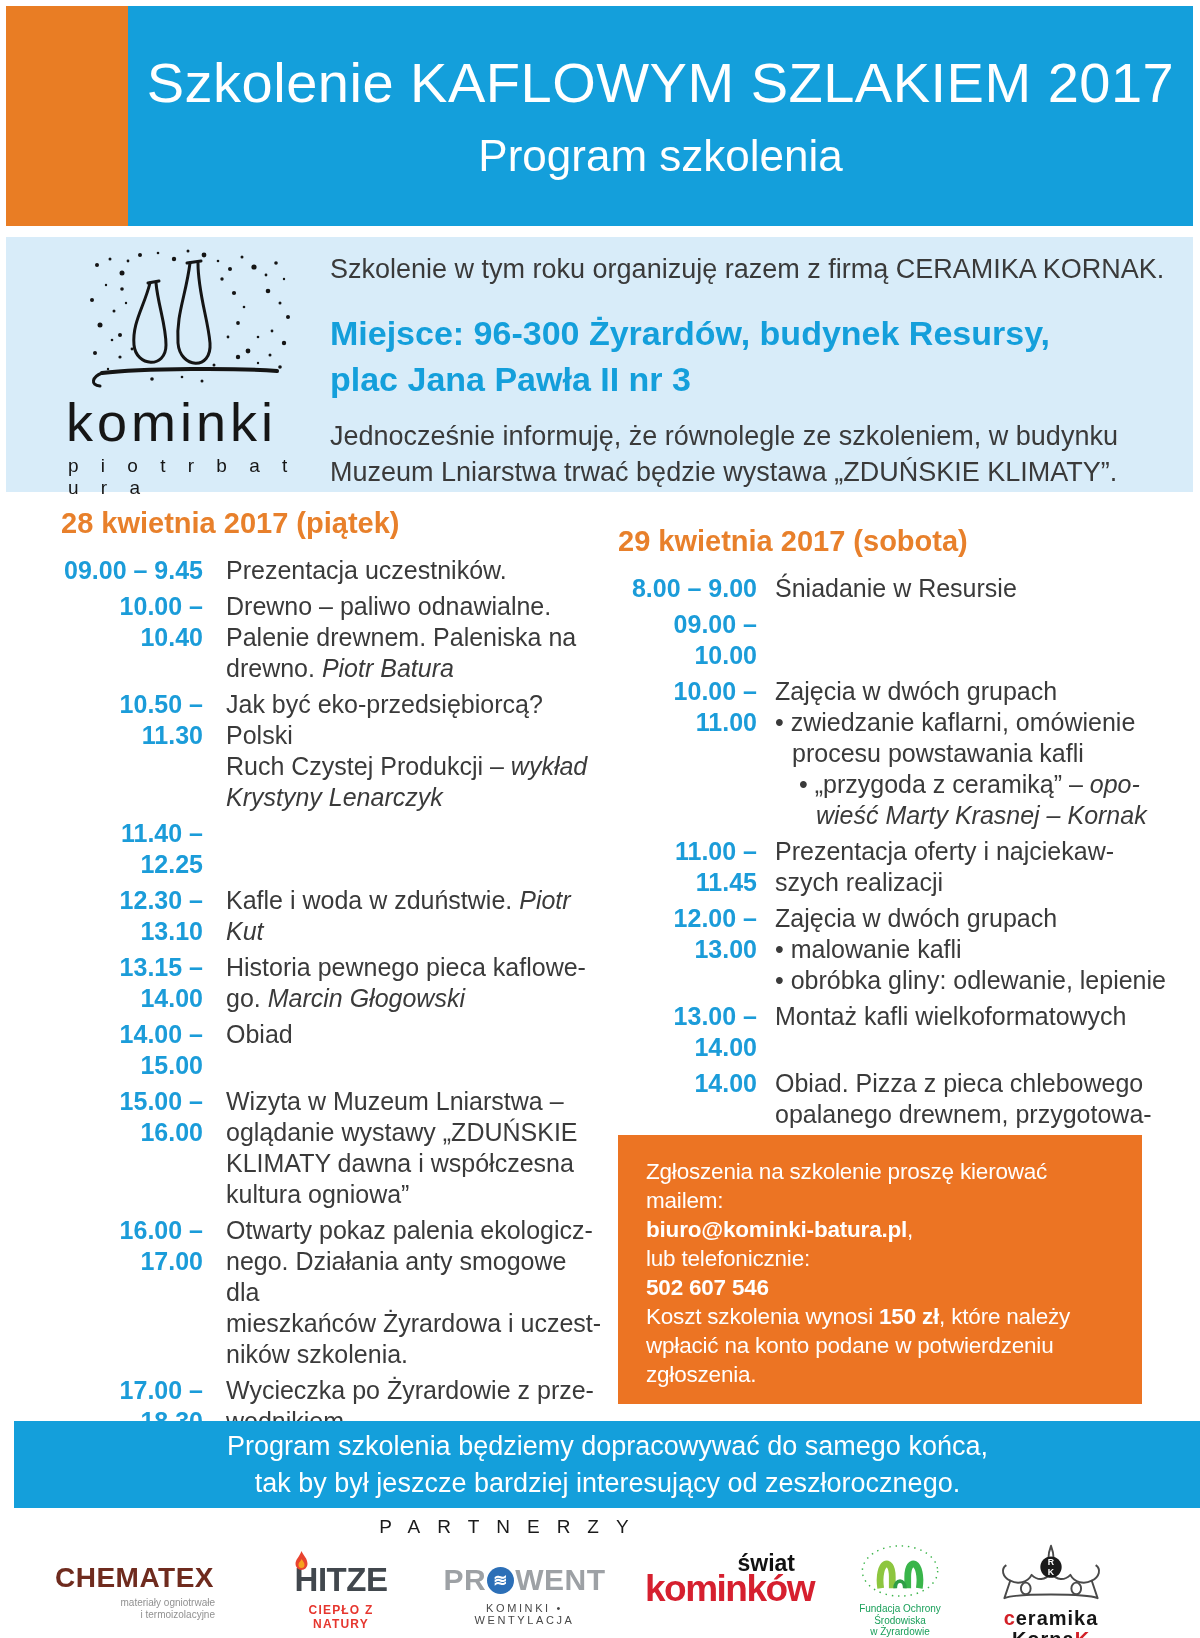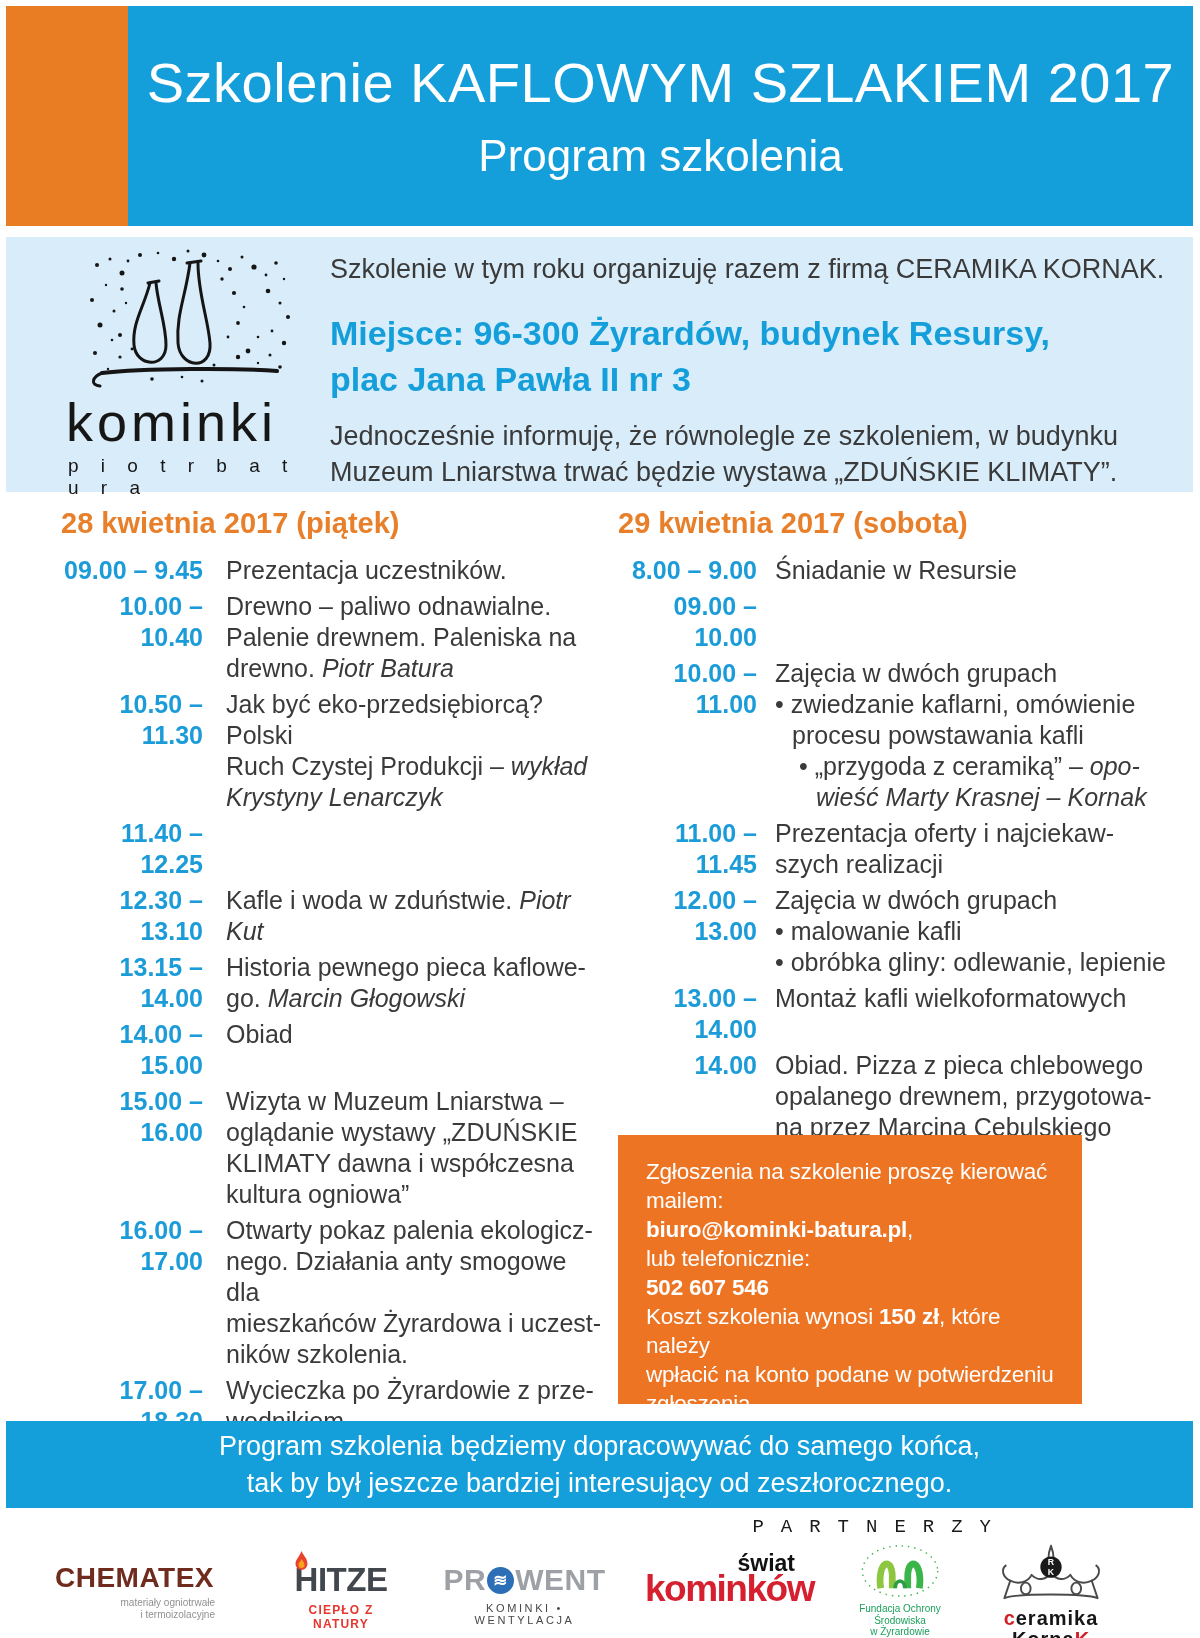--- a/index.html
+++ b/index.html
@@ -18,44 +18,44 @@
   .logo-name{font-size:54px;line-height:54px;letter-spacing:4px;margin:2px 0 0 8px;font-weight:400;}
   .logo-tagline{font-size:19px;letter-spacing:8.5px;margin:6px 0 0 10px;}
   .intro-text{position:absolute;left:324px;top:15px;width:850px;}
   .intro-line1{font-size:27px;line-height:34px;}
   .venue{font-size:34px;line-height:46px;font-weight:bold;color:var(--c-blue,#149fdb);
          margin-top:24px;white-space:pre-line;}
   .intro-note{font-size:27px;line-height:36px;margin-top:16px;white-space:pre-line;}
   
   .col{position:absolute;top:505px;}
   .col-left{left:61px;width:545px;}
-  .col-right{left:618px;width:575px;}
+  .col-right{left:618px;width:575px;margin-top:18px;}
   .day-header{font-size:29px;line-height:36px;font-weight:bold;color:var(--c-date_orange,#e8802b);margin-bottom:14px;}
   .row{display:flex;margin-bottom:5px;font-size:25px;line-height:31px;}
   .time{flex:none;width:142px;text-align:right;font-weight:bold;color:var(--c-time_blue,#1b9cd9);}
   .col-right .time{width:139px;}
   .desc{margin-left:23px;color:#3a3a3a;}
   .col-right .desc{margin-left:18px;}
   .t{white-space:pre-line;}
   .i{font-style:italic;}
   .bullet{padding-left:17px;text-indent:-17px;white-space:pre-line;}
   .bullet.lvl2{margin-left:24px;}
   
-  .contact{position:absolute;left:618px;top:1135px;width:464px;height:269px;box-sizing:border-box;
+  .contact{position:absolute;left:618px;top:1135px;width:524px;height:269px;box-sizing:border-box;
            background:var(--c-box_orange,#ec7423);color:#fff;padding:22px 14px 0 28px;
            font-size:22.5px;line-height:29px;letter-spacing:-0.2px;}
   .contact .cl{white-space:pre-line;}
   .contact b{font-weight:bold;}
   
-  .footer-band{position:absolute;left:6px;top:1421px;width:1187px;height:87px;background:var(--c-blue,#149fdb);
+  .footer-band{position:absolute;left:14px;top:1421px;width:1187px;height:87px;background:var(--c-blue,#149fdb);
                display:flex;align-items:center;justify-content:center;text-align:center;color:#fff;
                font-size:27px;line-height:37px;white-space:pre-line;}
   
-  .partners-title{position:absolute;left:0;top:1516px;width:1008px;text-align:right;
-                  font-size:19px;letter-spacing:17px;padding-left:17px;box-sizing:border-box;color:#1a1a1a;font-family:Liberation Mono, monospace;}
+  .partners-title{position:absolute;left:0;top:1516px;width:1008px;text-align:center;
+                  font-size:19px;letter-spacing:17px;padding-left:17px;box-sizing:border-box;color:#1a1a1a;}
   .logo{position:absolute;text-align:center;}
   .chematex{left:55px;top:1562px;width:160px;text-align:left;}
   .chematex-name{font-size:28px;font-weight:900;color:#6f2b1e;letter-spacing:0.5px;}
   .chematex-tagline{font-size:10px;line-height:11.5px;color:#919191;text-align:right;white-space:pre-line;margin-top:3px;}
   .hitze{left:281px;top:1561px;width:120px;}
   .hitze-name{position:relative;display:inline-block;font-size:33px;font-weight:800;color:#41474d;letter-spacing:-0.5px;}
   .hitze-flame{position:absolute;left:-1px;top:-11px;}
   .hitze-tagline{font-size:12px;font-weight:bold;color:#e6362e;letter-spacing:1.2px;margin-top:4px;}
   .prowent{left:437px;top:1563px;width:175px;}
   .prowent-name{display:flex;align-items:center;justify-content:center;font-size:30px;font-weight:800;color:#9da1a5;letter-spacing:0.5px;}

